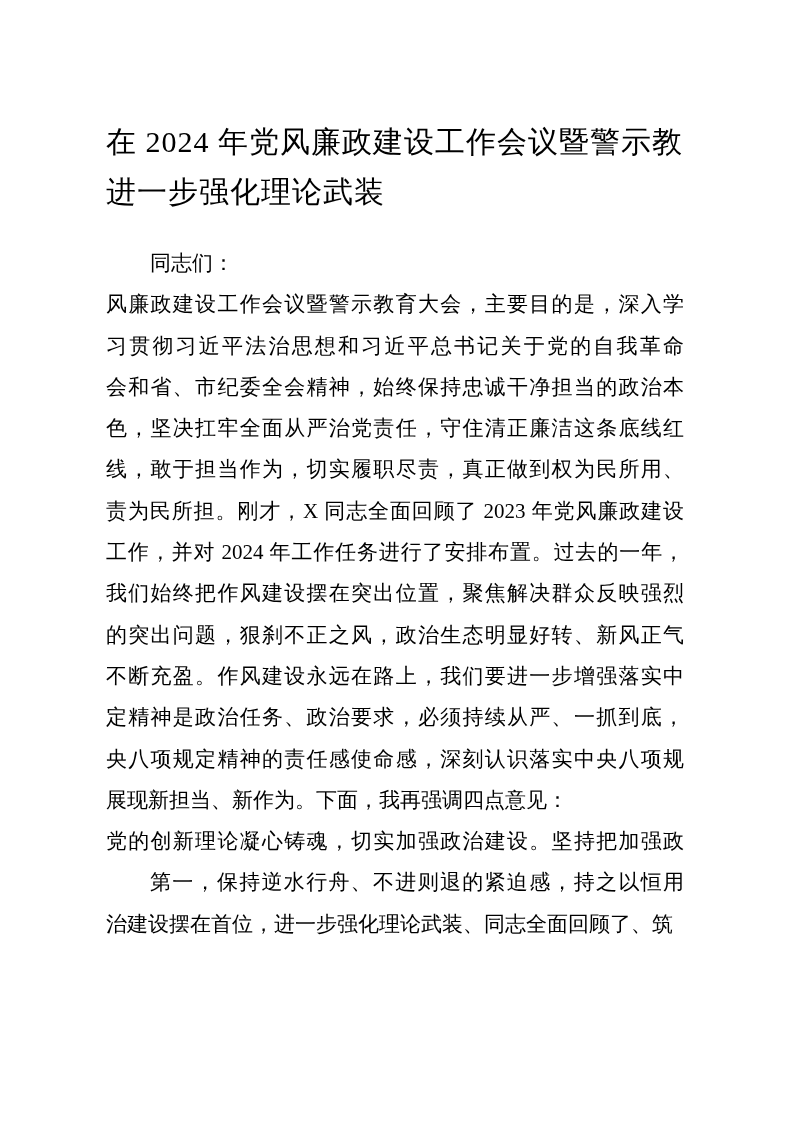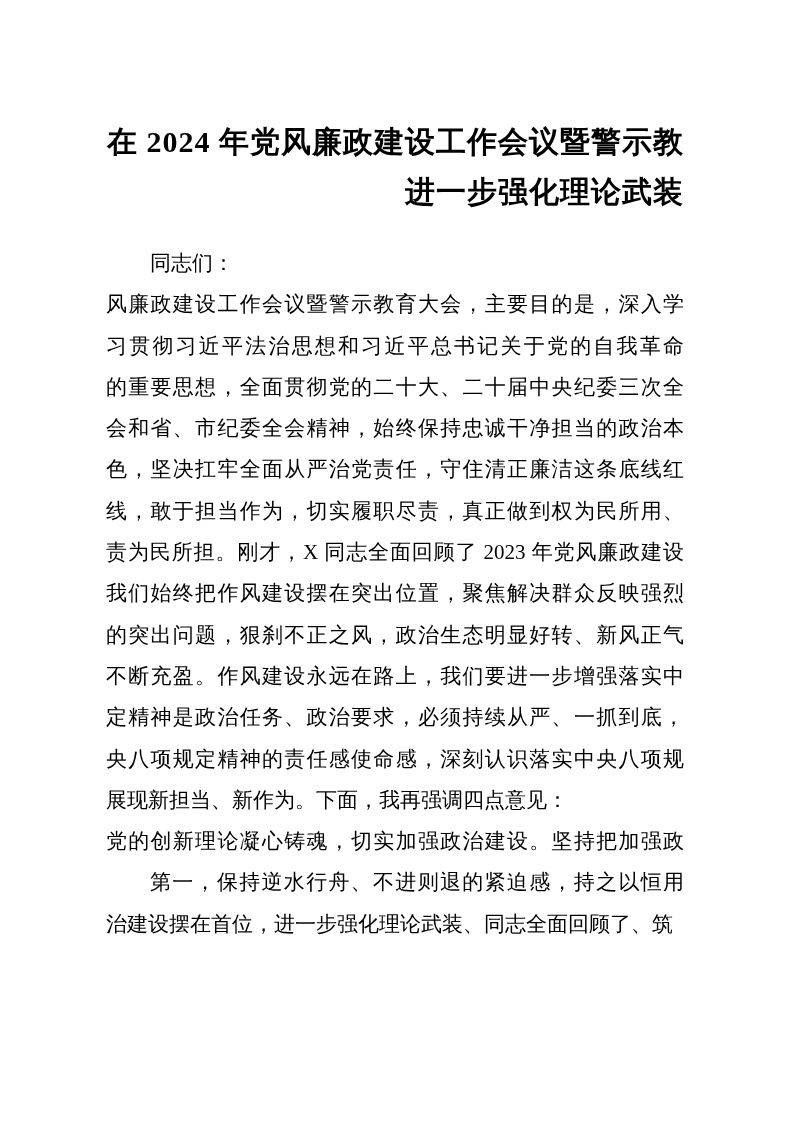--- a/index.html
+++ b/index.html
@@ -17,23 +17,23 @@
     overflow: hidden;
   }
   .content {
     position: absolute;
     left: 106px;
     top: 117px;
     width: 578px;
   }
   .doc-title {
     font-size: 30px;
-    font-weight: bold;
+    font-weight: normal;
     line-height: 50px;
-    text-align: right;
+    text-align: left;
     letter-spacing: 1px;
   }
   .doc-body {
     margin-top: 26px;
     font-size: 21px;
     line-height: 41.3px;
   }
   .line {
     text-align: justify;
     text-align-last: justify;
@@ -55,25 +55,25 @@
 
     <div class="doc-title">
       <div>在 2024 年党风廉政建设工作会议暨警示教</div>
       <div>进一步强化理论武装</div>
     </div>
 
     <div class="doc-body">
       <div class="line indent para-end">同志们：</div>
       <div class="line">风廉政建设工作会议暨警示教育大会，主要目的是，深入学</div>
       <div class="line">习贯彻习近平法治思想和习近平总书记关于党的自我革命</div>
-      <div class="line">的重要思想，全面贯彻党的二十大、二十届中央纪委三次全</div>
       <div class="line">会和省、市纪委全会精神，始终保持忠诚干净担当的政治本</div>
       <div class="line">色，坚决扛牢全面从严治党责任，守住清正廉洁这条底线红</div>
       <div class="line">线，敢于担当作为，切实履职尽责，真正做到权为民所用、</div>
       <div class="line">责为民所担。刚才，X 同志全面回顾了 2023 年党风廉政建设</div>
+      <div class="line">工作，并对 2024 年工作任务进行了安排布置。过去的一年，</div>
       <div class="line">我们始终把作风建设摆在突出位置，聚焦解决群众反映强烈</div>
       <div class="line">的突出问题，狠刹不正之风，政治生态明显好转、新风正气</div>
       <div class="line">不断充盈。作风建设永远在路上，我们要进一步增强落实中</div>
       <div class="line">定精神是政治任务、政治要求，必须持续从严、一抓到底，</div>
       <div class="line">央八项规定精神的责任感使命感，深刻认识落实中央八项规</div>
       <div class="line para-end">展现新担当、新作为。下面，我再强调四点意见：</div>
       <div class="line">党的创新理论凝心铸魂，切实加强政治建设。坚持把加强政</div>
       <div class="line indent">第一，保持逆水行舟、不进则退的紧迫感，持之以恒用</div>
       <div class="line para-end">治建设摆在首位，进一步强化理论武装、同志全面回顾了、筑</div>
     </div>

